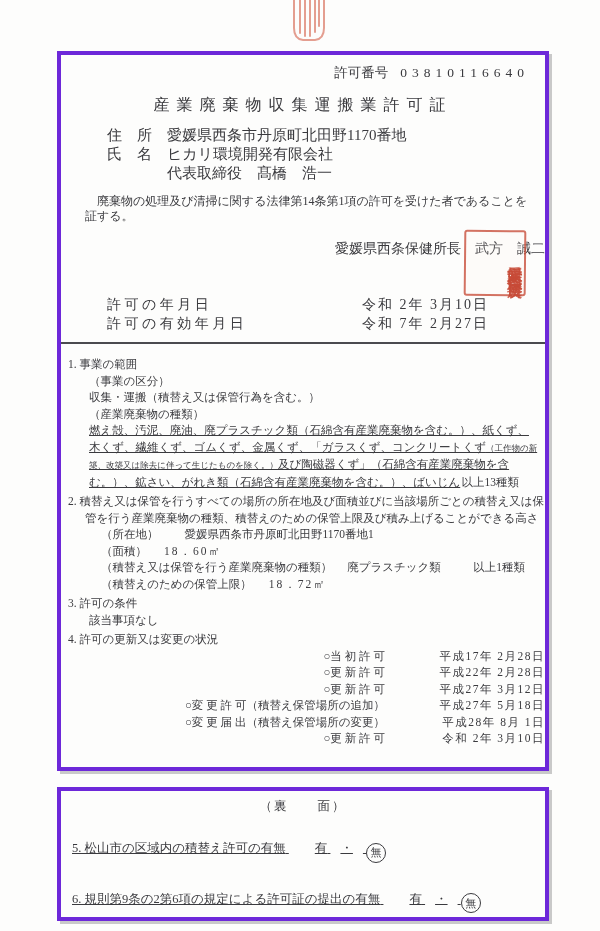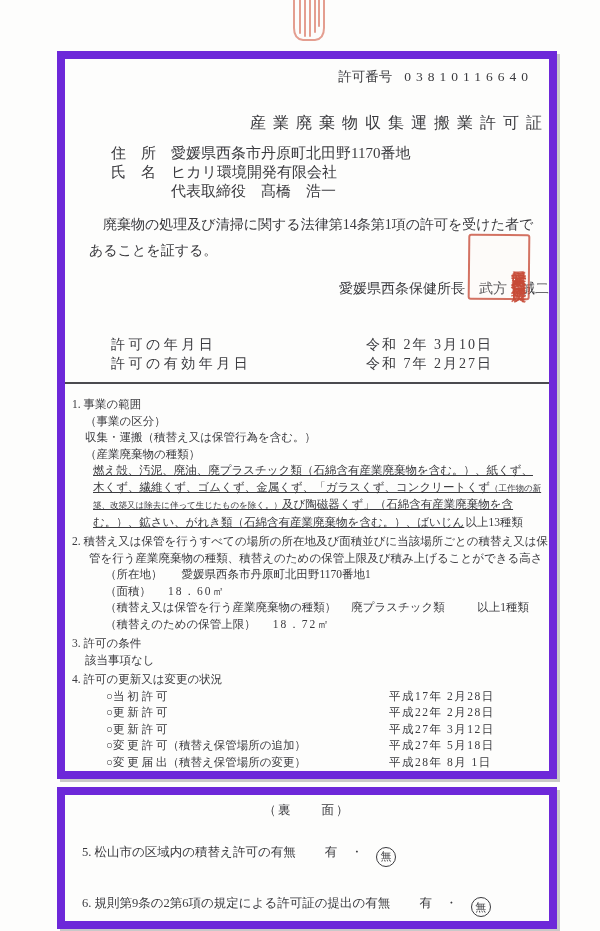--- a/index.html
+++ b/index.html
@@ -6,66 +6,66 @@
   body{
     width:600px;height:931px;position:relative;background:#fdfdfc;
     font-family:"Liberation Serif","DejaVu Serif",serif;color:#3a3a3e;
     overflow:hidden;
   }
   
   .top-stamp{position:absolute;left:290px;top:0;width:38px;height:44px;}
   
   .doc-box{
     position:absolute;left:57px;width:484px;background:#fdfdfc;
-    border:8px solid #6d28d9;box-shadow:3px 3px 0 0 #c9c9c9;
+    border:4px solid #6d28d9;box-shadow:3px 3px 0 0 #c9c9c9;
     overflow:hidden;
   }
   .main-box{top:51px;height:712px;}
   .back-box{top:787px;height:126px;}
   
   .permit-line{padding:9px 16px 0 0;text-align:right;font-size:13.5px;height:18px;}
   .permit-no{letter-spacing:5px;margin-left:12px;}
-  .doc-title{margin-top:27px;text-align:right;font-size:16px;letter-spacing:7px;height:20px;white-space:nowrap;}
+  .doc-title{margin-top:13px;text-align:center;font-size:16px;letter-spacing:7px;height:20px;white-space:nowrap;}
   .holder{margin:11px 0 0 46px;font-size:15px;line-height:19px;}
   .holder-row{display:flex;}
   .h-label{width:60px;flex:none;}
   .rep-row{margin-left:60px;}
-  .certify{margin:11px 14px 0 24px;font-size:14px;line-height:26px;}
+  .certify{margin:11px 14px 0 24px;font-size:12px;line-height:15px;}
   .signature-row{margin-top:16px;height:19px;text-align:right;font-size:14px;}
   .director-seal{
     position:absolute;left:403px;top:175px;width:58px;height:60px;
     border:2.5px solid rgba(199,74,55,.78);border-radius:3px;
     writing-mode:vertical-rl;font-size:15px;line-height:19px;letter-spacing:1px;
     color:rgba(199,74,55,.82);text-align:center;padding:1px 0;
     transform:rotate(.6deg);font-weight:bold;background:rgba(255,240,236,.15);
   }
   .dates{margin:36px 0 0 46px;font-size:14px;line-height:19px;}
   .date-row{display:flex;}
   .d-label{width:255px;flex:none;}
   .d-value{letter-spacing:2px;}
   .divider{margin-top:9px;border-top:2px solid #4b4b4f;height:0;}
   
   .sections{font-size:11.5px;line-height:16.5px;}
   .sec{margin-top:0;}
   .sec-heading{padding-left:24px;text-indent:-17px;margin-top:3px;}
   .s1 .sec-heading,.s3 .sec-heading,.s4 .sec-heading{margin-top:3px;}
-  .sec-line{padding-left:20px;}
+  .sec-line{padding-left:28px;}
   .sub-line{padding-left:40px;}
   .waste{padding:0 6px 0 28px;text-decoration:underline;}
   .small-print{font-size:8.5px;}
   .fl-total{float:right;margin-right:20px;}
   .num-sp{letter-spacing:2px;}
   .s3{margin-top:2px;}
   .s4{font-family:Liberation Serif, serif;}
-  .s4-row{display:flex;padding-left:41px;}
+  .s4-row{display:flex;padding-left:41px;text-align:right;}
   .s4-label{flex:1;}
   .s4-date{width:160px;flex:none;letter-spacing:1.5px;}
   
   .back-title{margin-top:7px;text-align:center;font-size:12.5px;letter-spacing:2px;}
-  .back-item{padding-left:17px;font-size:12.5px;}
+  .back-item{padding-left:11px;font-size:12.5px;text-decoration:underline;}
   .back-item-5{margin-top:25px;}
   .back-item-6{margin-top:28px;}
   .opt-group{margin-left:26px;white-space:nowrap;}
   .opt-dot{margin:0 10px;}
   .circled-no{
     display:inline-flex;align-items:center;justify-content:center;
     width:18px;height:18px;border:1.3px solid #3a3a3e;border-radius:50%;
     font-size:11px;vertical-align:-4px;
   }
 </style>
@@ -137,21 +137,21 @@
       <div class="sec-line">（産業廃棄物の種類）</div>
       <div class="waste">
         <span>燃え殻、汚泥、廃油、廃プラスチック類（石綿含有産業廃棄物を含む。）、紙くず、木くず、繊維くず、ゴムくず、金属くず、「ガラスくず、コンクリートくず</span><span class="small-print">（工作物の新築、改築又は除去に伴って生じたものを除く。）</span><span>及び陶磁器くず」（石綿含有産業廃棄物を含む。）、鉱さい、がれき類（石綿含有産業廃棄物を含む。）、ばいじん</span><span class="fl-total">以上13種類</span>
       </div>
     </div>
 
     <div class="sec s2">
       <div class="sec-heading">2. 積替え又は保管を行うすべての場所の所在地及び面積並びに当該場所ごとの積替え又は保管を行う産業廃棄物の種類、積替えのための保管上限及び積み上げることができる高さ</div>
       <div class="sub-line">
         <span>（所在地）</span>
-        <span style="margin-left:16px">愛媛県西条市丹原町北田野1170番地1</span>
+        <span style="margin-left:23px">愛媛県西条市丹原町北田野1170番地1</span>
       </div>
       <div class="sub-line">
         <span>（面積）</span>
         <span class="num-sp" style="margin-left:14px">18．60㎡</span>
       </div>
       <div class="sub-line">
         <span>（積替え又は保管を行う産業廃棄物の種類）</span>
         <span style="margin-left:12px">廃プラスチック類</span>
         <span class="fl-total">以上1種類</span>
       </div>

